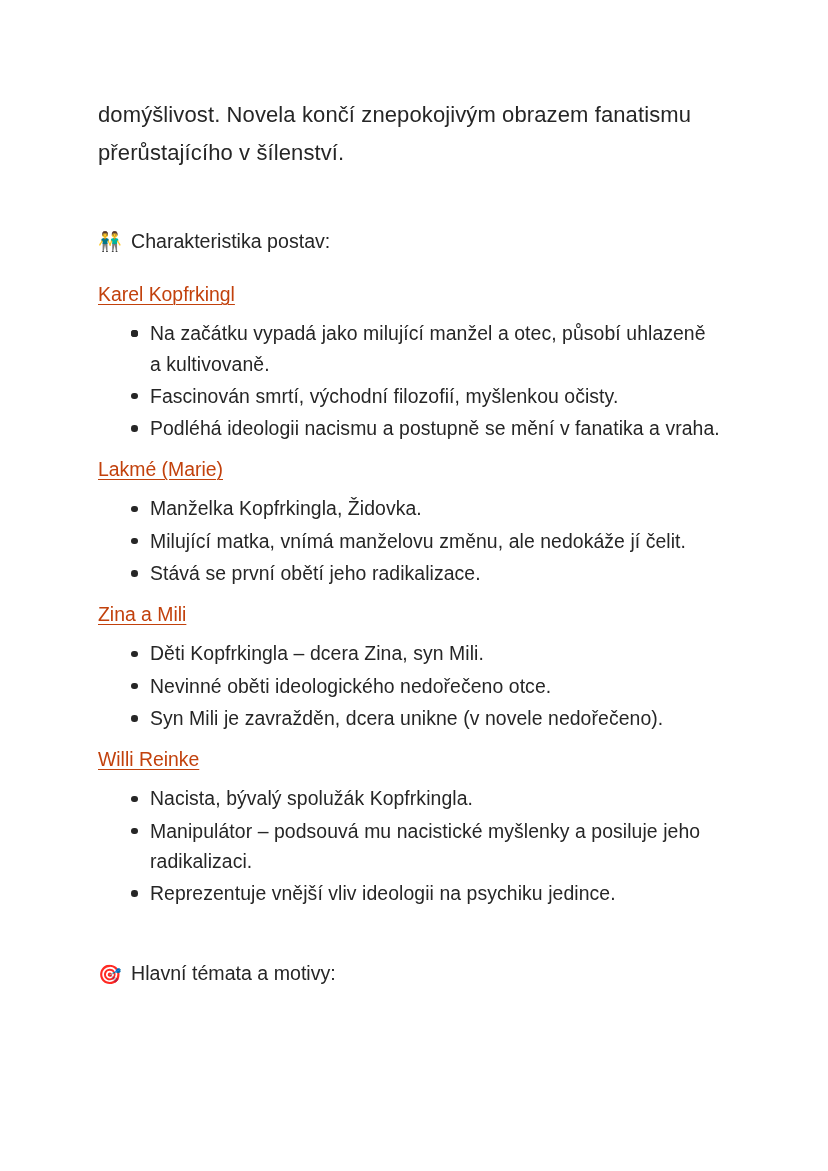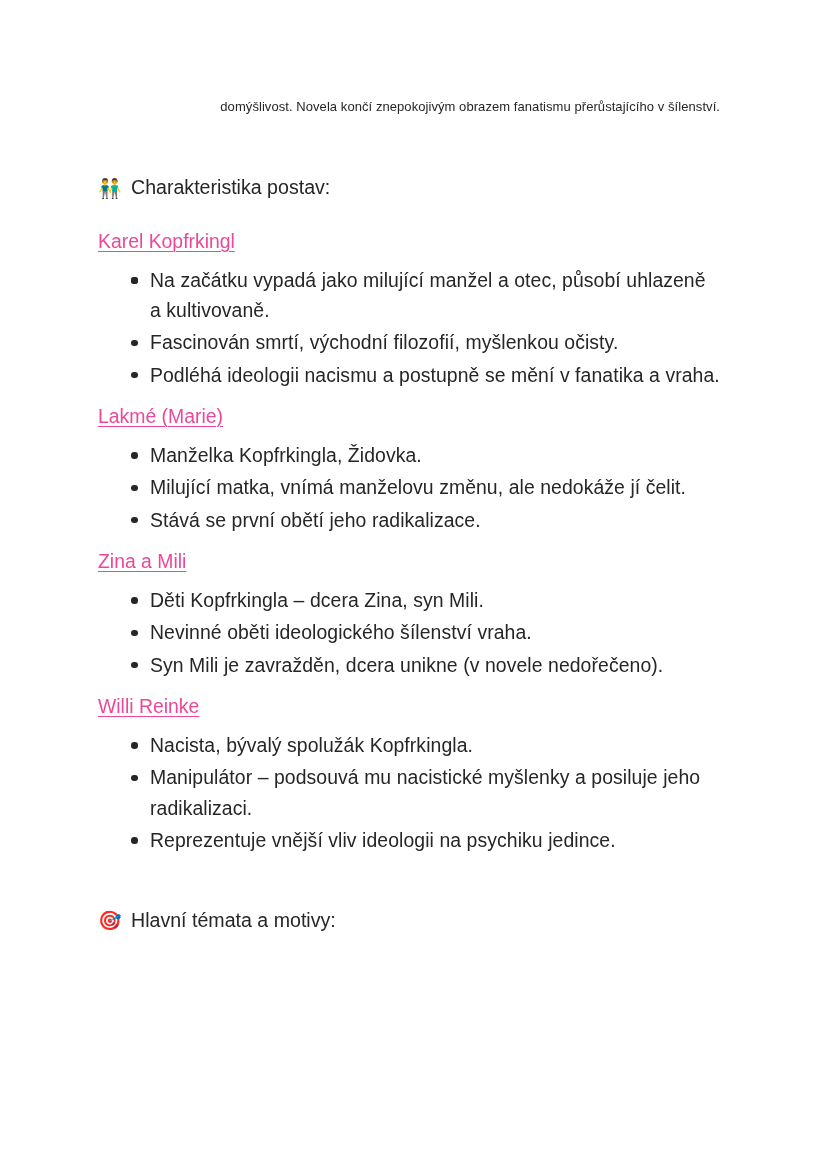--- a/index.html
+++ b/index.html
@@ -19,27 +19,26 @@
   .page {
     position: relative;
     width: 828px;
     height: 1171px;
     box-sizing: border-box;
     padding: 96px 108px 0 98px;
   }
 
   
   .para {
-    font-size: 13px;
+    font-size: 22px;
     line-height: 1.72;
     letter-spacing: 0.005em;
     margin: 0;
     max-width: 625px;
     color: #262626;
-    text-align: right;
   }
 
   
   .emoji-heading {
     display: flex;
     align-items: center;
     gap: 11px;
     font-size: 19.6px;
     line-height: 1.4;
     color: #262626;
@@ -52,21 +51,21 @@
     flex: 0 0 22px;
     text-align: center;
   }
   .emoji-heading-first { margin-top: 56px; }
   .emoji-heading-last  { margin-top: 52px; }
 
   
   .char-heading {
     font-size: 19.4px;
     line-height: 1.4;
-    color: #ec4899;
+    color: #c2410c;
     margin: 0;
     display: block;
   }
   .char-heading span.ul {
     text-decoration: underline;
     text-underline-offset: 3px;
     text-decoration-thickness: 1.4px;
   }
   .char-heading-first { margin-top: 26px; }
   .char-heading-next  { margin-top: 13px; }
@@ -151,21 +150,21 @@
   <div class="char-heading char-heading-next">
     <span class="ul">Zina a Mili</span>
   </div>
   <ul class="bullets">
     <li>
       <span class="dot"></span>
       <span>Děti Kopfrkingla – dcera Zina, syn Mili.</span>
     </li>
     <li>
       <span class="dot"></span>
-      <span>Nevinné oběti ideologického šílenství vraha.</span>
+      <span>Nevinné oběti ideologického nedořečeno otce.</span>
     </li>
     <li>
       <span class="dot"></span>
       <span>Syn Mili je zavražděn, dcera unikne (v novele nedořečeno).</span>
     </li>
   </ul>
 
   <div class="char-heading char-heading-next">
     <span class="ul">Willi Reinke</span>
   </div>

